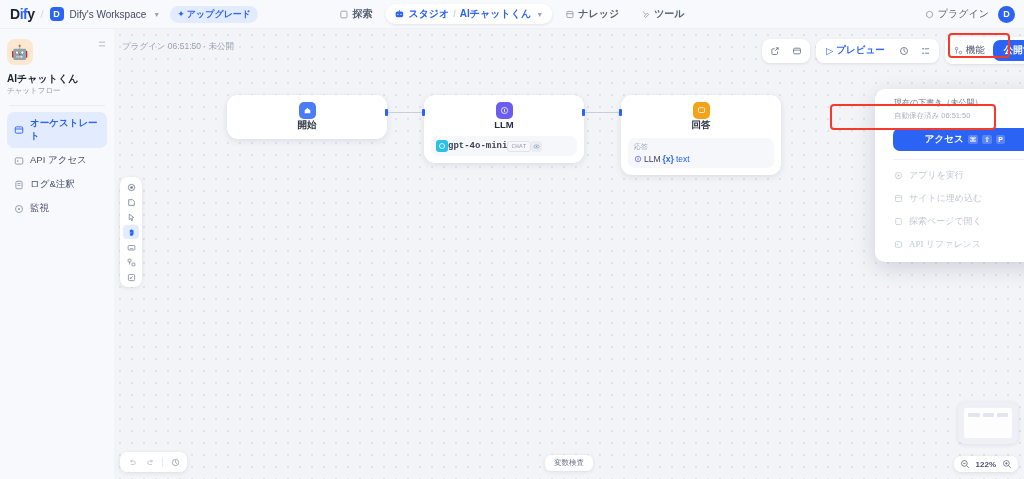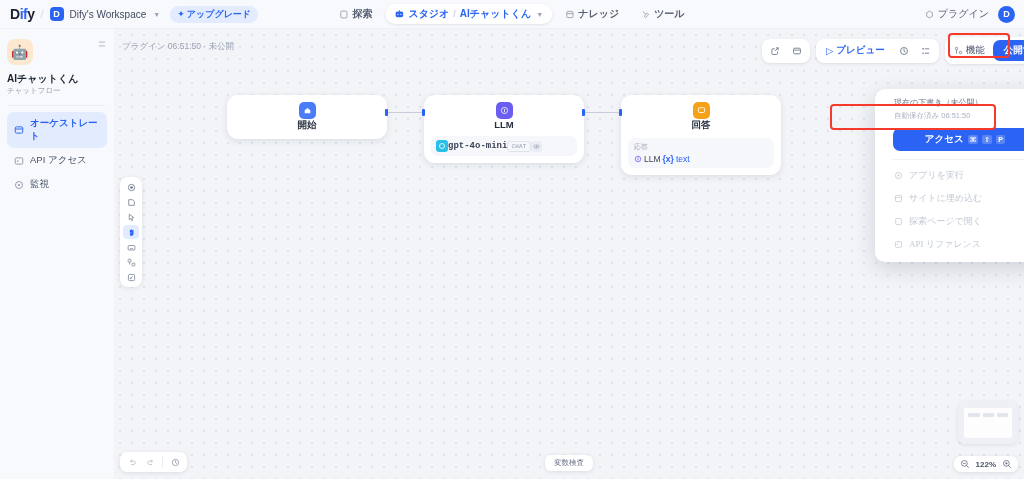--- a/index.html
+++ b/index.html
@@ -330,20 +330,30 @@
       <span>オーケストレート</span>
     </div>
     <div class="side-item">
       <span class="ico">
         <svg width="10" height="10" viewBox="0 0 16 16">
             <rect x="2" y="3" width="12" height="10" rx="2" fill="none" stroke="#8a93a5" stroke-width="1.4"></rect>
             <circle cx="6" cy="8" r="1.3" fill="#8a93a5"></circle>
           </svg>
       </span>
       <span>API アクセス</span>
+    </div>
+    <div class="side-item">
+      <span class="ico">
+        <svg width="10" height="10" viewBox="0 0 16 16">
+            <rect x="3" y="2" width="10" height="12" rx="1.8" fill="none" stroke="#8a93a5" stroke-width="1.4"></rect>
+            <line x1="5.5" y1="5.5" x2="10.5" y2="5.5" stroke="#8a93a5" stroke-width="1.3"></line>
+            <line x1="5.5" y1="8.5" x2="10.5" y2="8.5" stroke="#8a93a5" stroke-width="1.3"></line>
+          </svg>
+      </span>
+      <span>ログ&amp;注釈</span>
     </div>
     <div class="side-item">
       <span class="ico">
         <svg width="10" height="10" viewBox="0 0 16 16">
             <circle cx="8" cy="8" r="5.6" fill="none" stroke="#8a93a5" stroke-width="1.4"></circle>
             <circle cx="8" cy="8" r="1.6" fill="#8a93a5"></circle>
           </svg>
       </span>
       <span>監視</span>
     </div>

